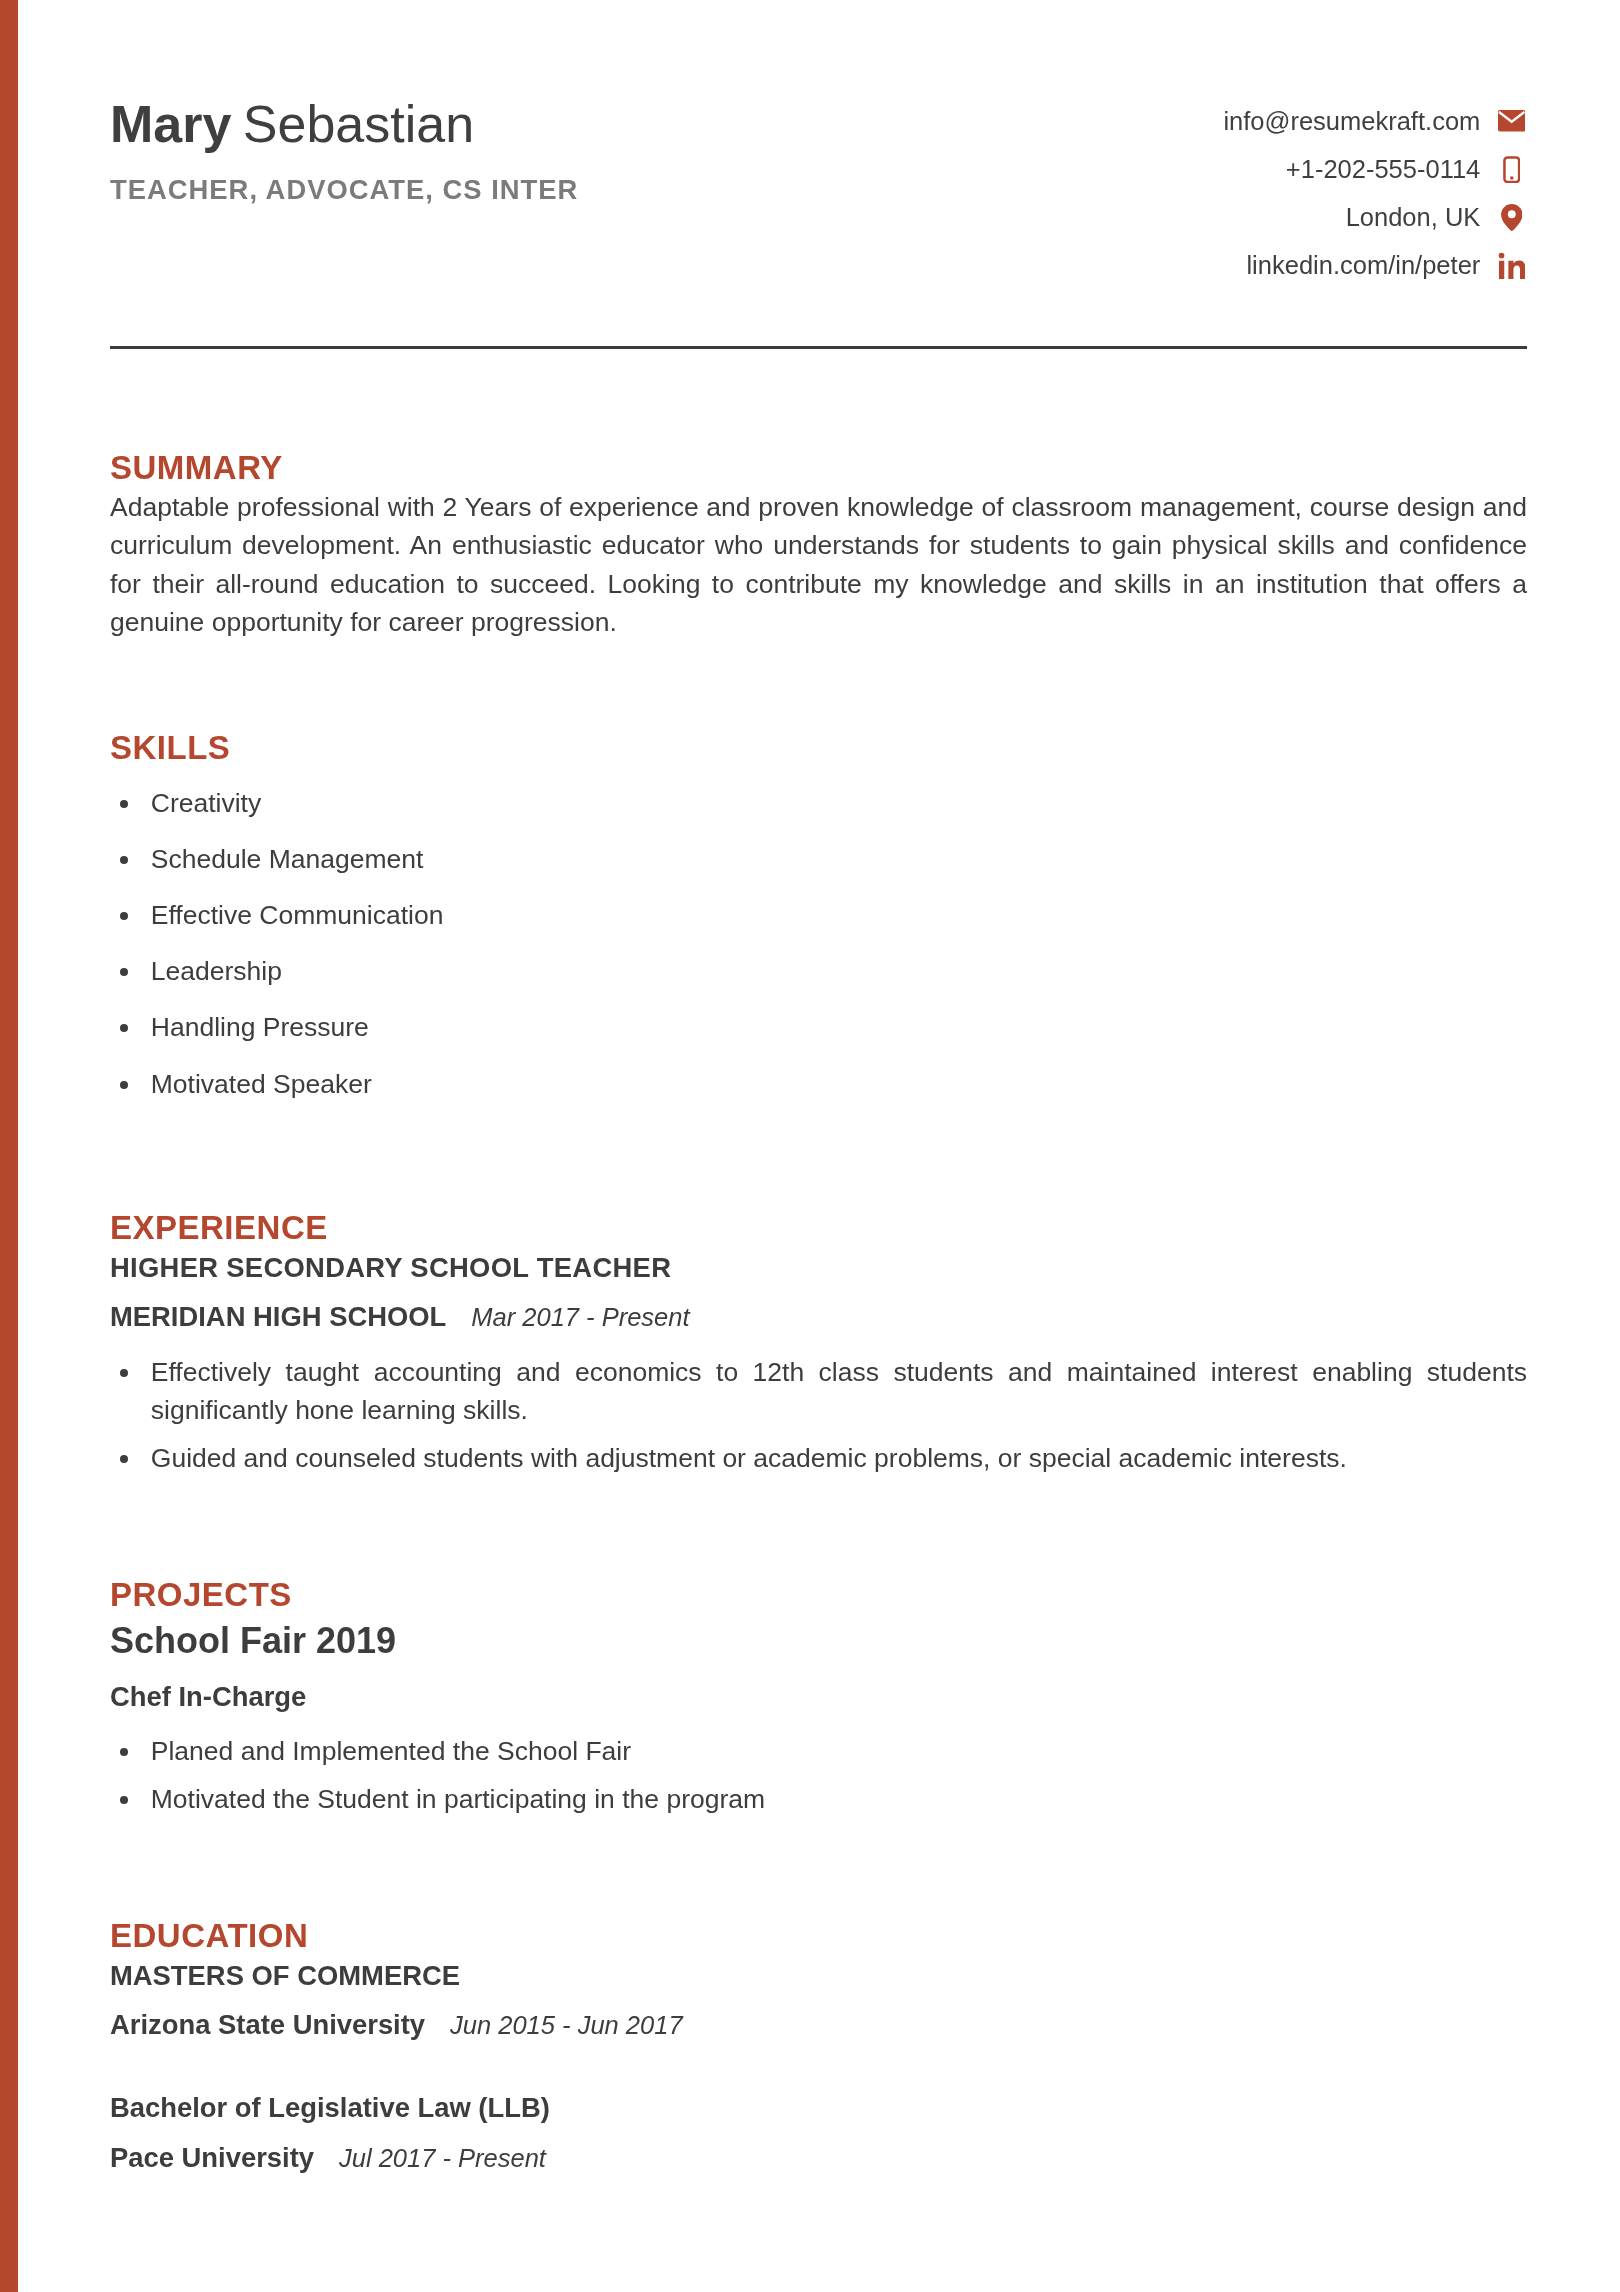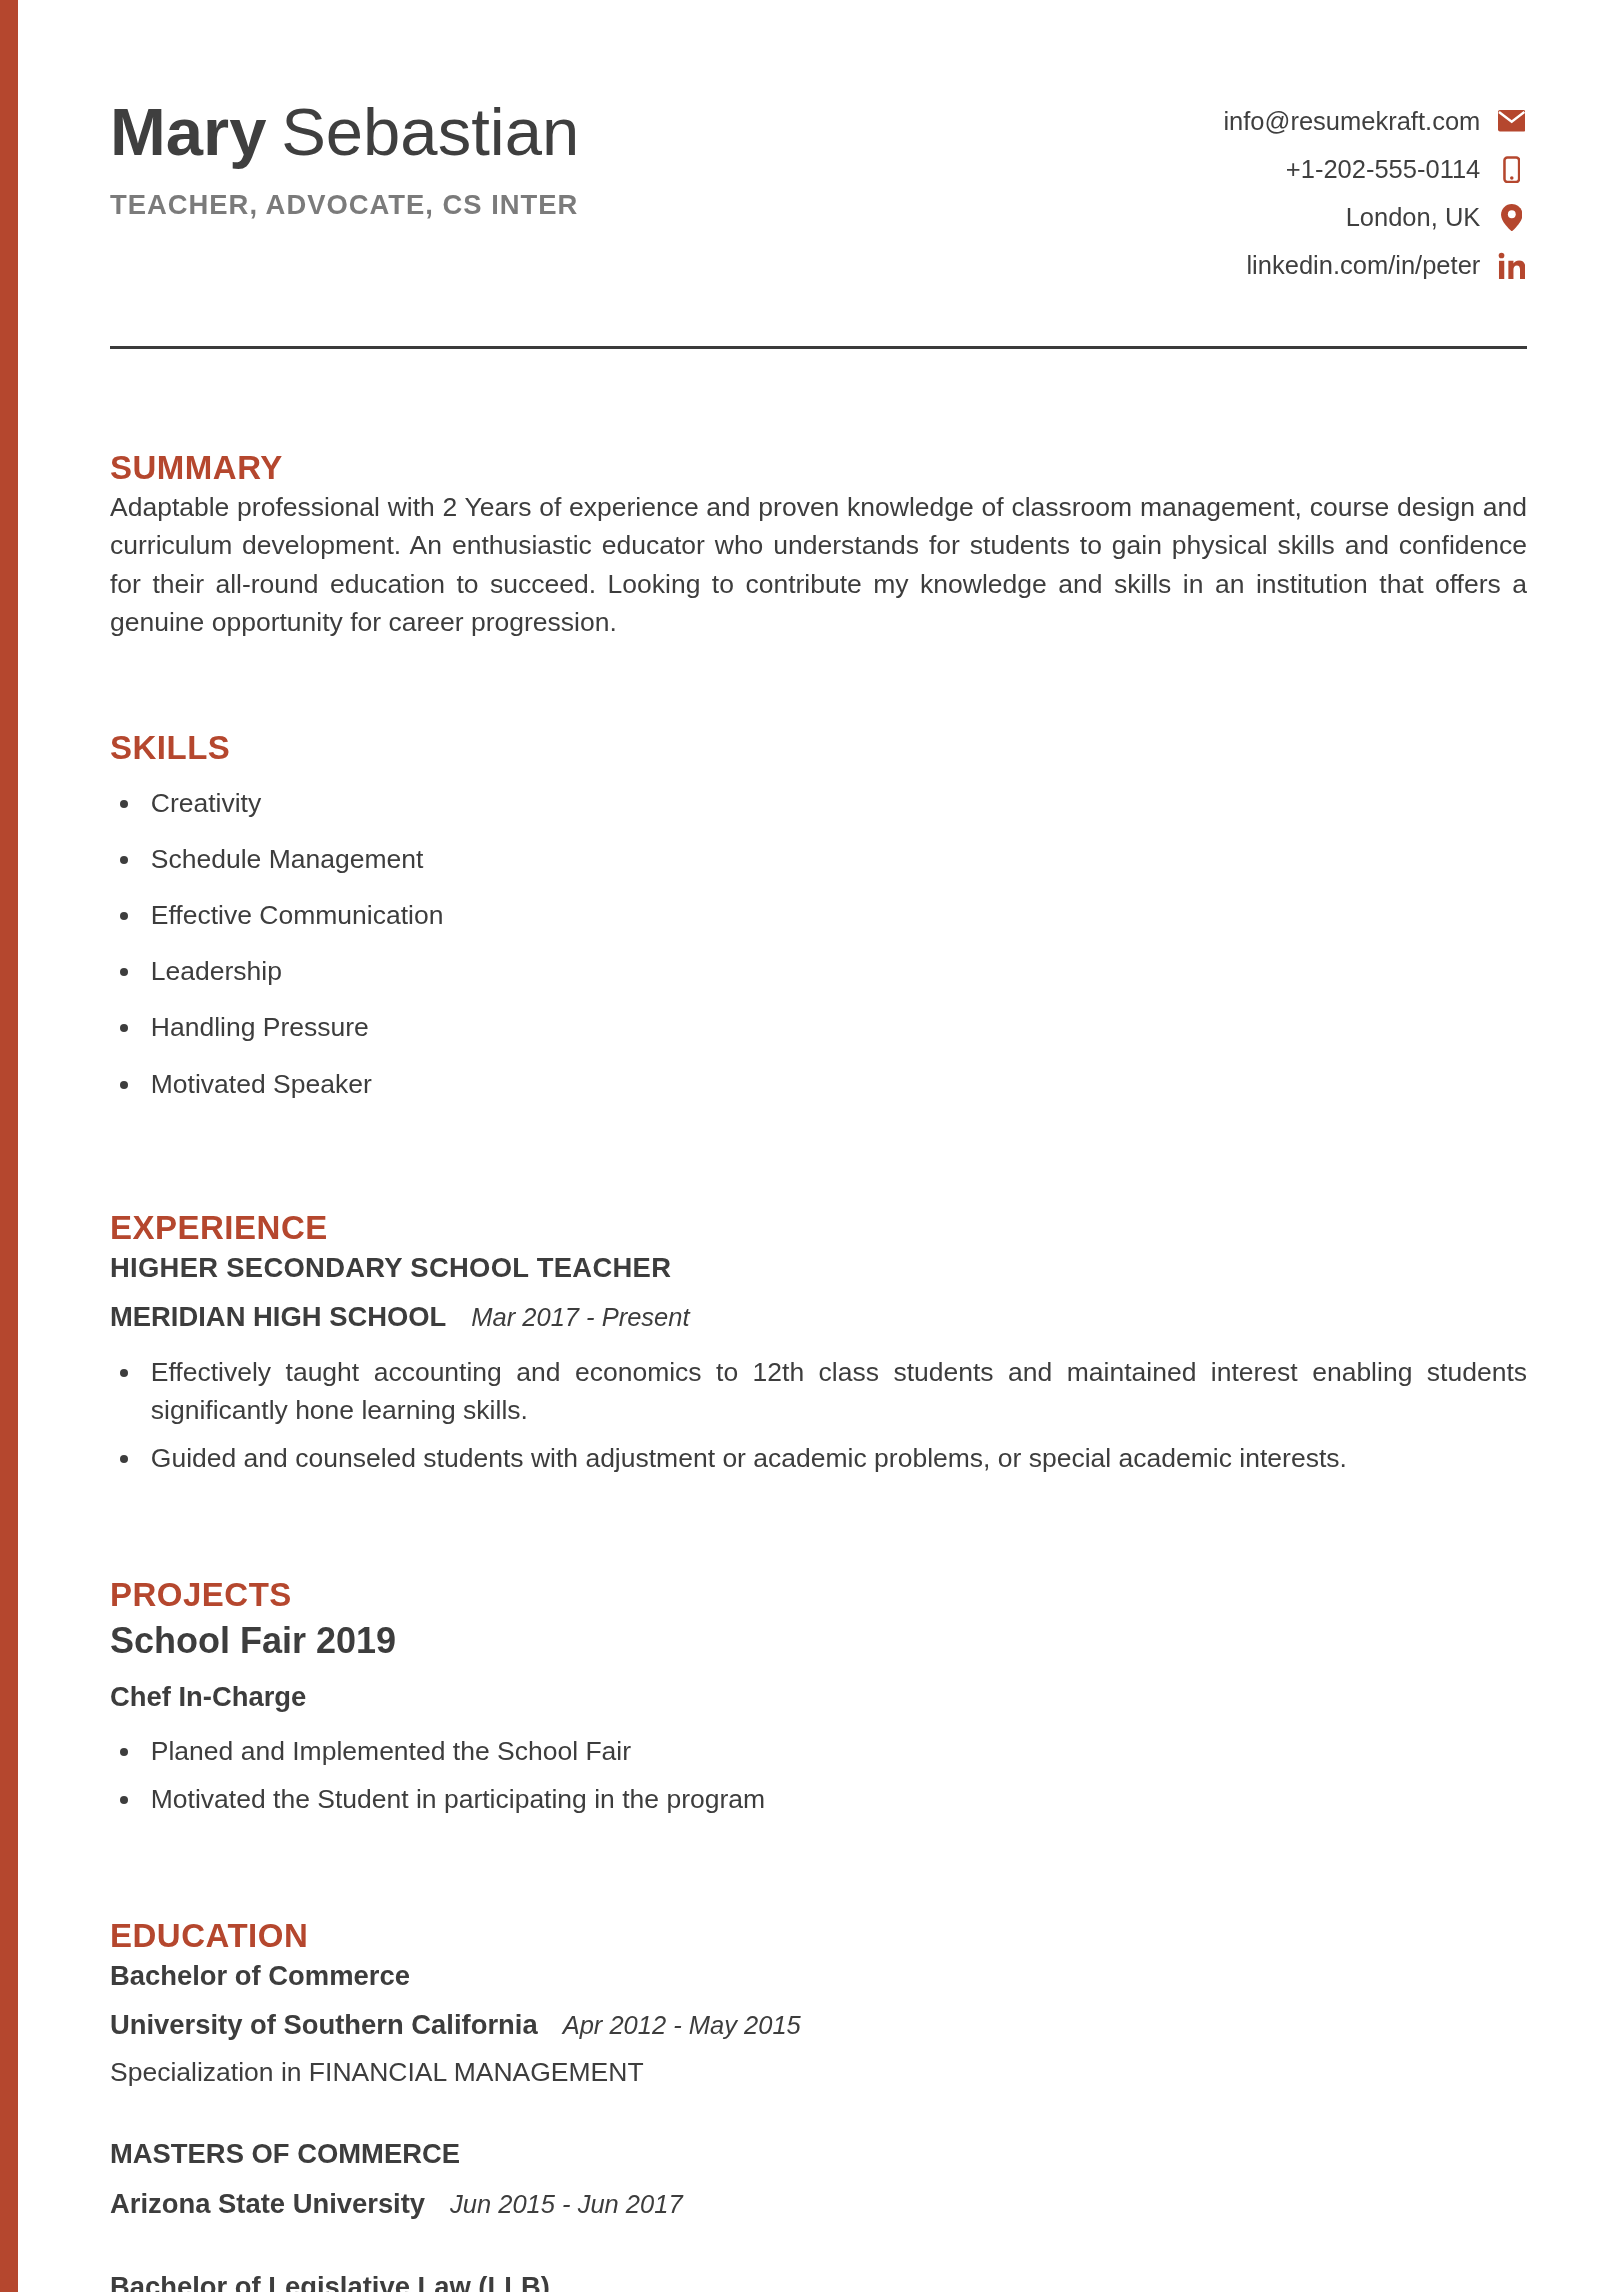--- a/index.html
+++ b/index.html
@@ -21,21 +21,21 @@
     background:#ffffff;
     padding:98px 93px 59px 110px;
     overflow:hidden;
   }
   .edge-strip{
     position:absolute;left:0;top:0;bottom:0;width:17.6px;
     background:var(--accent);
   }
   
   .header{display:flex;justify-content:space-between;align-items:flex-start;}
-  .name{font-size:67px;line-height:1;color:var(--text-dark);font-weight:300;white-space:nowrap;}
+  .name{font-size:52px;line-height:1;color:var(--text-dark);font-weight:300;white-space:nowrap;}
   .name .first{font-weight:700;}
   .name .last{font-weight:300;margin-left:0.22em;}
   .headline{
     margin-top:23.5px;font-size:27.4px;font-weight:600;color:var(--muted);
     letter-spacing:1px;
   }
   .contacts{padding-top:7.8px;}
   .contact-row{
     display:flex;align-items:center;justify-content:flex-end;
     gap:15.7px;font-size:25.5px;color:var(--text-dark);
@@ -173,28 +173,20 @@
         <li>Planed and Implemented the School Fair</li>
         <li>Motivated the Student in participating in the program</li>
       </ul>
     </div>
   </section>
 
   <section class="section">
     <div class="section-heading">EDUCATION</div>
     <div class="section-content">
       <div class="edu-item">
-        <div class="edu-degree">Bachelor of Commerce</div>
-        <div class="org-line">
-          <span class="org">University of Southern California</span>
-          <span class="dates">Apr 2012 - May 2015</span>
-        </div>
-        <div class="edu-note">Specialization in FINANCIAL MANAGEMENT</div>
-      </div>
-      <div class="edu-item">
         <div class="edu-degree">MASTERS OF COMMERCE</div>
         <div class="org-line">
           <span class="org">Arizona State University</span>
           <span class="dates">Jun 2015 - Jun 2017</span>
         </div>
       </div>
       <div class="edu-item">
         <div class="edu-degree">Bachelor of Legislative Law (LLB)</div>
         <div class="org-line">
           <span class="org">Pace University</span>

